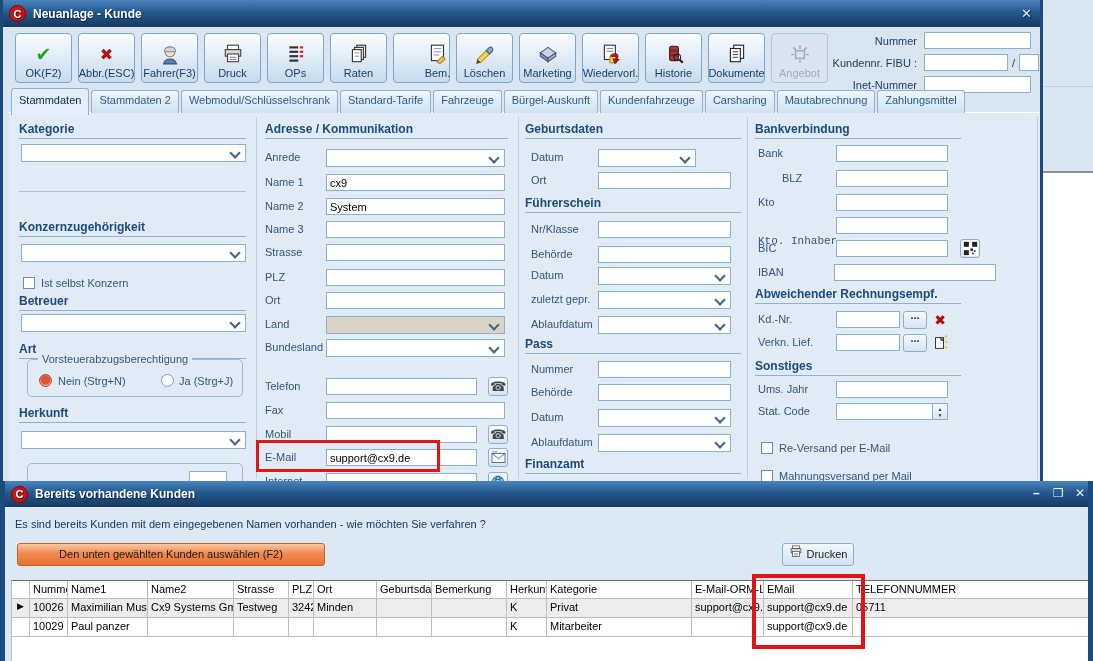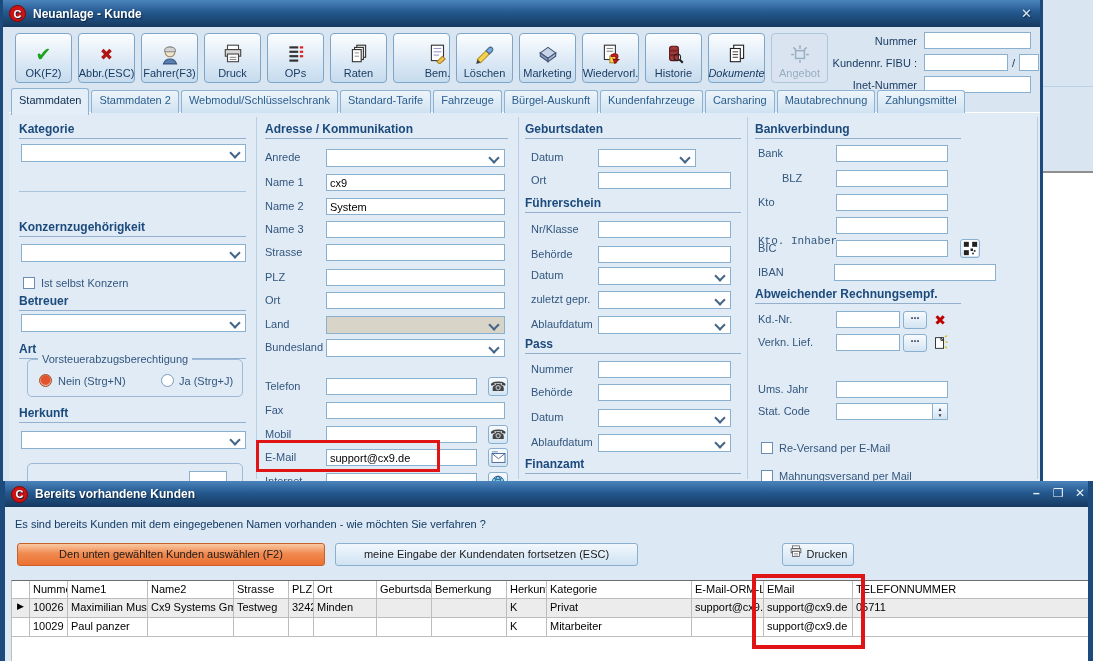--- a/index.html
+++ b/index.html
@@ -232,21 +232,21 @@
             <svg width="22" height="20" viewBox="0 0 20 18">
               <rect x="6" y="2" width="8" height="13" rx="2" fill="#a33a3a" stroke="#5a1616"></rect>
               <rect x="6" y="5" width="8" height="2" fill="#7e2424"></rect>
               <rect x="6" y="9" width="8" height="2" fill="#7e2424"></rect>
               <circle cx="13" cy="12" r="3" fill="none" stroke="#222"></circle>
               <line x1="15.2" y1="14.2" x2="18" y2="17" stroke="#222" stroke-width="2"></line>
             </svg>
           </span>
           <span class="tlbl">Historie</span>
         </div>
-        <div class="tbtn" style="left: 705px; font-style: italic;">
+        <div class="tbtn" style="left: 705px;">
           <span class="tico">
             <svg width="22" height="20" viewBox="0 0 20 18">
               <rect x="7" y="1" width="9" height="12" fill="#fff" stroke="#222"></rect>
               <rect x="4" y="4" width="9" height="12" fill="#fff" stroke="#222"></rect>
               <line x1="6" y1="7" x2="11" y2="7" stroke="#555"></line>
               <line x1="6" y1="9.5" x2="11" y2="9.5" stroke="#555"></line>
               <line x1="6" y1="12" x2="11" y2="12" stroke="#555"></line>
             </svg>
           </span>
           <span class="tlbl">Dokumente</span>
@@ -325,20 +325,21 @@
 
       <div class="shead" style="left:256px;top:9px;width:243px">Adresse / Kommunikation</div>
 
       <div class="shead" style="left:516px;top:9px;width:216px">Geburtsdaten</div>
       <div class="shead" style="left:516px;top:83px;width:216px">Führerschein</div>
       <div class="shead" style="left:516px;top:224px;width:216px">Pass</div>
       <div class="shead" style="left:516px;top:344px;width:216px">Finanzamt</div>
 
       <div class="shead" style="left:746px;top:9px;width:206px">Bankverbindung</div>
       <div class="shead" style="left:746px;top:174px;width:206px">Abweichender Rechnungsempf.</div>
+      <div class="shead" style="left:746px;top:246px;width:206px">Sonstiges</div>
 
       <div class="cb" style="left:752px;top:329px"></div>
       <div class="flbl" style="left:770px;top:329px">Re-Versand per E-Mail</div>
       <div class="cb" style="left:752px;top:357px"></div>
       <div class="flbl" style="left:770px;top:357px">Mahnungsversand per Mail</div>
     <div class="flbl" style="left: 256px; top: 38px;">Anrede</div>
         <div class="fsel" style="left: 317px; top: 36px; width: 179px;"></div>
         <div class="flbl" style="left: 256px; top: 63px;">Name 1</div>
         <input class="fin" value="cx9" style="left: 317px; top: 61px; width: 179px;">
         <div class="flbl" style="left: 256px; top: 87px;">Name 2</div>
@@ -467,21 +468,20 @@
       <span class="applogo">C</span>
       <span>Bereits vorhandene Kunden</span>
     </div>
     <span class="dctrl" style="left:1028px">–</span>
     <span class="dctrl" style="left:1048px">❒</span>
     <span class="dctrl" style="left:1070px">✕</span>
 
     <div class="dlgmsg">Es sind bereits Kunden mit dem eingegebenen Namen vorhanden - wie möchten Sie verfahren ?</div>
 
     <div class="dbtn orange" style="left:12px;width:308px">Den unten gewählten Kunden auswählen (F2)</div>
-    <div class="dbtn light" style="left:330px;width:303px">meine Eingabe der Kundendaten fortsetzen (ESC)</div>
     <div class="dbtn light print" style="left:777px;width:72px">
       <span><svg width="14" height="13" viewBox="0 0 20 18">
             <rect x="5" y="1" width="10" height="4" fill="#fff" stroke="#444"></rect>
             <rect x="3" y="5" width="14" height="6" fill="#d8d8d8" stroke="#444"></rect>
             <rect x="5" y="9" width="10" height="7" fill="#fff" stroke="#444"></rect>
             <line x1="7" y1="12" x2="13" y2="12" stroke="#888"></line>
             <line x1="7" y1="14" x2="13" y2="14" stroke="#888"></line>
           </svg></span>
       <span>Drucken</span>
     </div>

